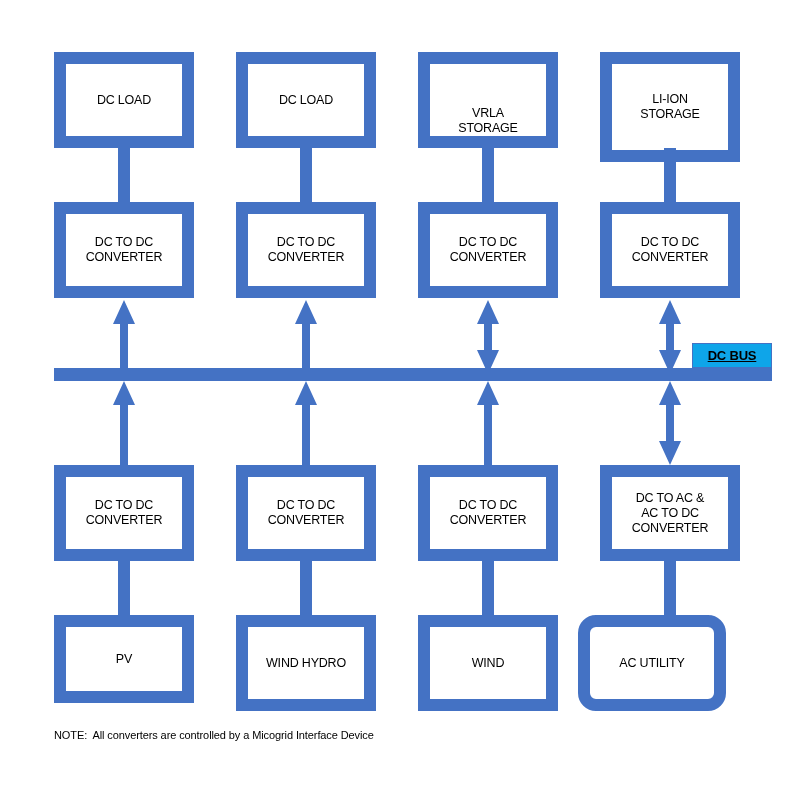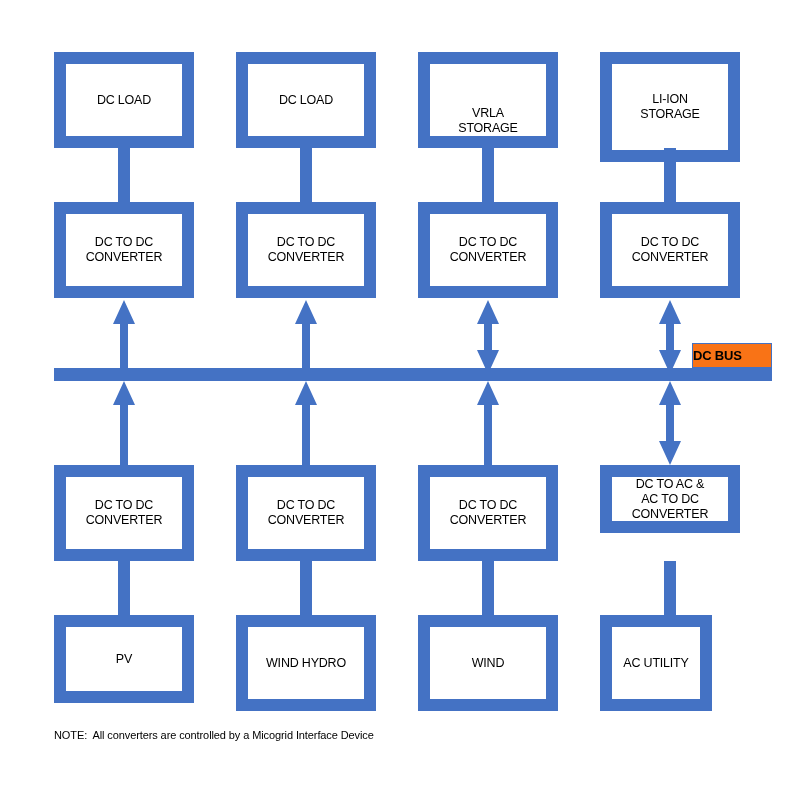--- a/index.html
+++ b/index.html
@@ -42,25 +42,26 @@
     position: absolute;
     background: #4472C4;
   }
   .busbar {
     position: absolute;
     background: #4472C4;
   }
   .bus-label {
     position: absolute;
     box-sizing: border-box;
-    background: #f97316;
+    background: #0ea5e9;
     border: 1.5px solid #4472C4;
     display: flex;
     align-items: center;
-    justify-content: flex-start;
+    justify-content: center;
+    text-decoration: underline;
   }
   .bus-label span {
     font-size: 13px;
     font-weight: bold;
     color: #000000;
     letter-spacing: -0.2px;
   }
   .arrow {
     position: absolute;
   }
@@ -157,39 +158,39 @@
 CONVERTER</div>
   </div>
   <div class="node" style="left:236px; top:465px; width:140px; height:96px;">
     <div class="node-label">DC TO DC
 CONVERTER</div>
   </div>
   <div class="node" style="left:418px; top:465px; width:140px; height:96px;">
     <div class="node-label">DC TO DC
 CONVERTER</div>
   </div>
-  <div class="node" style="left:600px; top:465px; width:140px; height:68px;">
+  <div class="node" style="left:600px; top:465px; width:140px; height:96px;">
     <div class="node-label">DC TO AC &amp;
 AC TO DC
 CONVERTER</div>
   </div>
 
   <div class="connector" style="left:118px; top:561px; width:12px; height:54px;"></div>
   <div class="connector" style="left:300px; top:561px; width:12px; height:54px;"></div>
   <div class="connector" style="left:482px; top:561px; width:12px; height:54px;"></div>
   <div class="connector" style="left:664px; top:561px; width:12px; height:54px;"></div>
 
   <div class="node" style="left:54px; top:615px; width:140px; height:88px;">
     <div class="node-label">PV</div>
   </div>
   <div class="node" style="left:236px; top:615px; width:140px; height:96px;">
     <div class="node-label">WIND HYDRO</div>
   </div>
   <div class="node" style="left:418px; top:615px; width:140px; height:96px;">
     <div class="node-label">WIND</div>
   </div>
-  <div class="node" style="left:600px; top:615px; width:112px; height:96px;">
+  <div class="node" style="left:578px; top:615px; width:148px; height:96px;border-radius:18px;">
     <div class="node-label">AC UTILITY</div>
   </div>
 
   <div class="note" style="left:54px; top:729px;">NOTE:  All converters are controlled by a Micogrid Interface Device</div>
 
 </div>
 
 </body></html>

